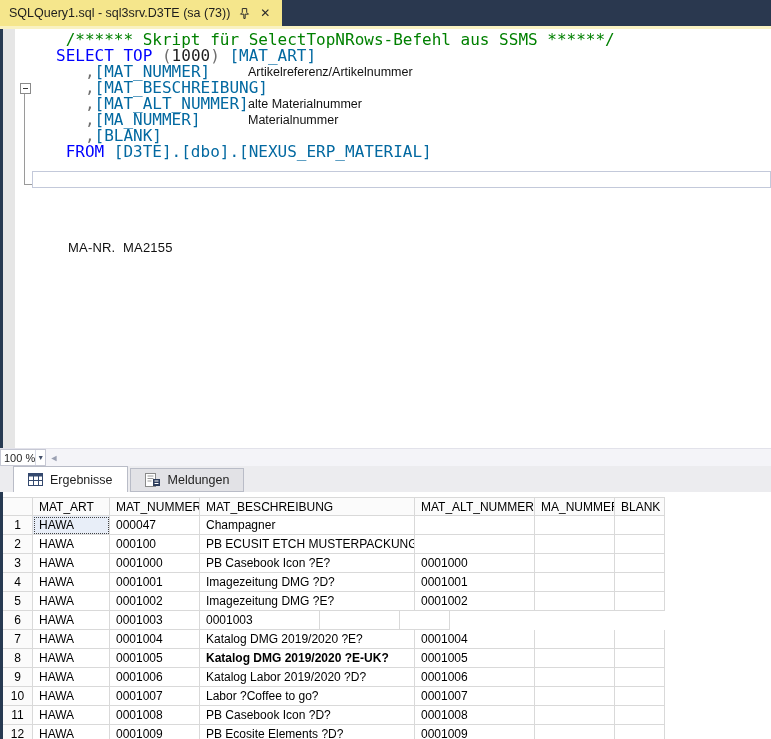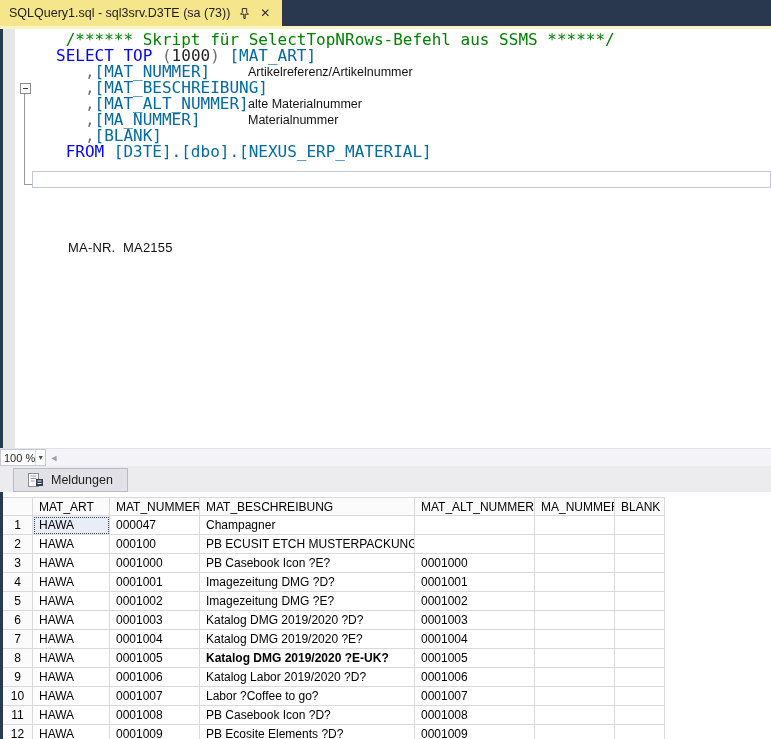--- a/index.html
+++ b/index.html
@@ -161,20 +161,32 @@
     <span class="zoom-val">100 %</span>
     <span class="zoom-arrow">▼</span>
   </div>
   <div class="hscroll">
     <div class="scroll-btn">◄</div>
     <div class="scroll-track"></div>
   </div>
 </div>
 
 <div class="panel-tabs">
+  <div class="ptab active">
+    <span class="ptab-icon">
+      <svg width="15" height="13" viewBox="0 0 15 13">
+        <rect x="0.5" y="0.5" width="14" height="12" fill="#fff" stroke="#34496e"></rect>
+        <rect x="0.5" y="0.5" width="14" height="3" fill="#34496e"></rect>
+        <line x1="5.5" y1="0.5" x2="5.5" y2="12.5" stroke="#34496e"></line>
+        <line x1="10.5" y1="0.5" x2="10.5" y2="12.5" stroke="#34496e"></line>
+        <line x1="0.5" y1="7.5" x2="14.5" y2="7.5" stroke="#34496e"></line>
+      </svg>
+    </span>
+    <span>Ergebnisse</span>
+  </div>
   <div class="ptab">
     <span class="ptab-icon">
       <svg width="16" height="14" viewBox="0 0 16 14">
         <rect x="0.5" y="0.5" width="10" height="13" fill="#fff" stroke="#8a8a8a"></rect>
         <line x1="2.5" y1="3" x2="8.5" y2="3" stroke="#9a9a9a"></line>
         <line x1="2.5" y1="5.5" x2="8.5" y2="5.5" stroke="#9a9a9a"></line>
         <line x1="2.5" y1="8" x2="6.5" y2="8" stroke="#9a9a9a"></line>
         <rect x="8" y="6" width="7" height="7" fill="#2d3d5c"></rect>
         <line x1="9.5" y1="8" x2="13.5" y2="8" stroke="#fff"></line>
         <line x1="9.5" y1="10.5" x2="13.5" y2="10.5" stroke="#fff"></line>
@@ -237,21 +249,20 @@
         <div class="gcell" style="width: 90px;">0001002</div>
         <div class="gcell" style="width: 215px;">Imagezeitung DMG ?E?</div>
         <div class="gcell" style="width: 120px;">0001002</div>
         <div class="gcell" style="width: 80px;"></div>
         <div class="gcell" style="width: 50px;"></div>
       </div>
       <div class="grid-row">
         <div class="gcell rowhdr">6</div>
         <div class="gcell" style="width: 77px;">HAWA</div>
         <div class="gcell" style="width: 90px;">0001003</div>
-        <div class="gcell" style="width: 215px;">Katalog DMG 2019/2020 ?D?</div>
         <div class="gcell" style="width: 120px;">0001003</div>
         <div class="gcell" style="width: 80px;"></div>
         <div class="gcell" style="width: 50px;"></div>
       </div>
       <div class="grid-row">
         <div class="gcell rowhdr">7</div>
         <div class="gcell" style="width: 77px;">HAWA</div>
         <div class="gcell" style="width: 90px;">0001004</div>
         <div class="gcell" style="width: 215px;">Katalog DMG 2019/2020 ?E?</div>
         <div class="gcell" style="width: 120px;">0001004</div>

